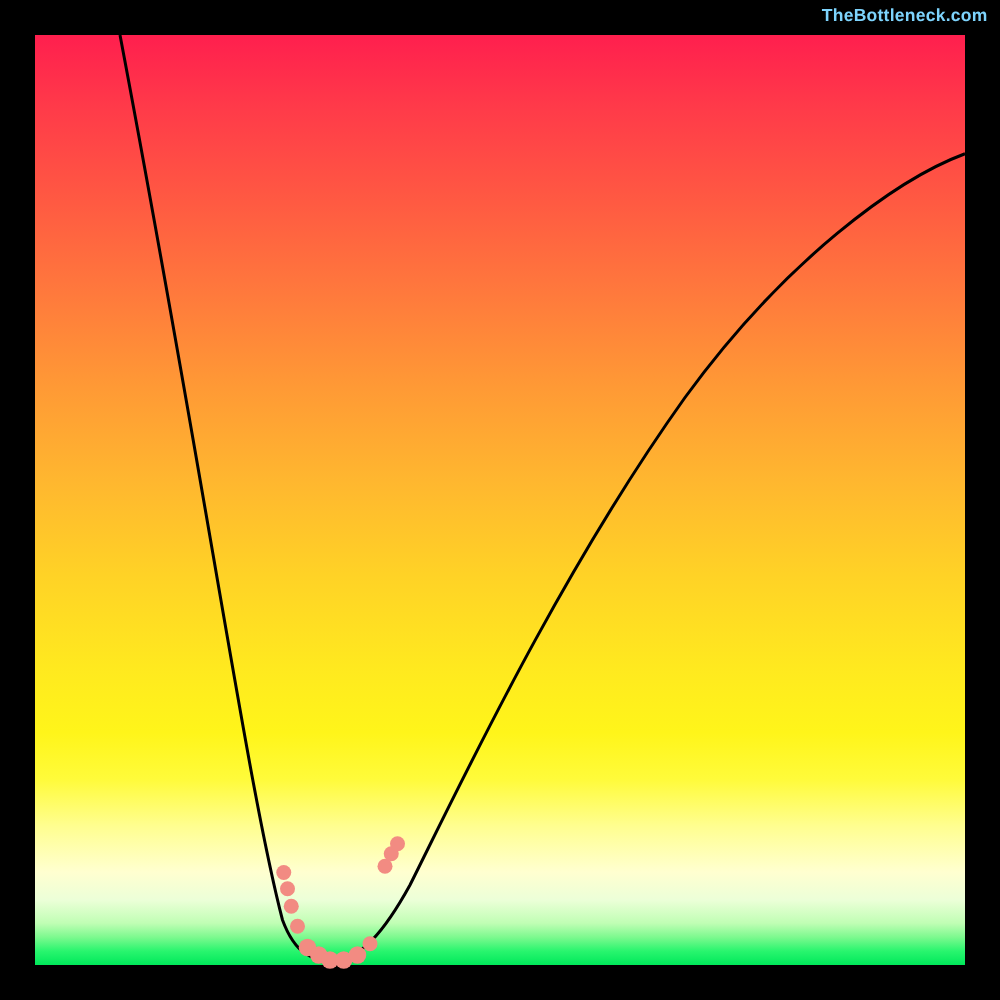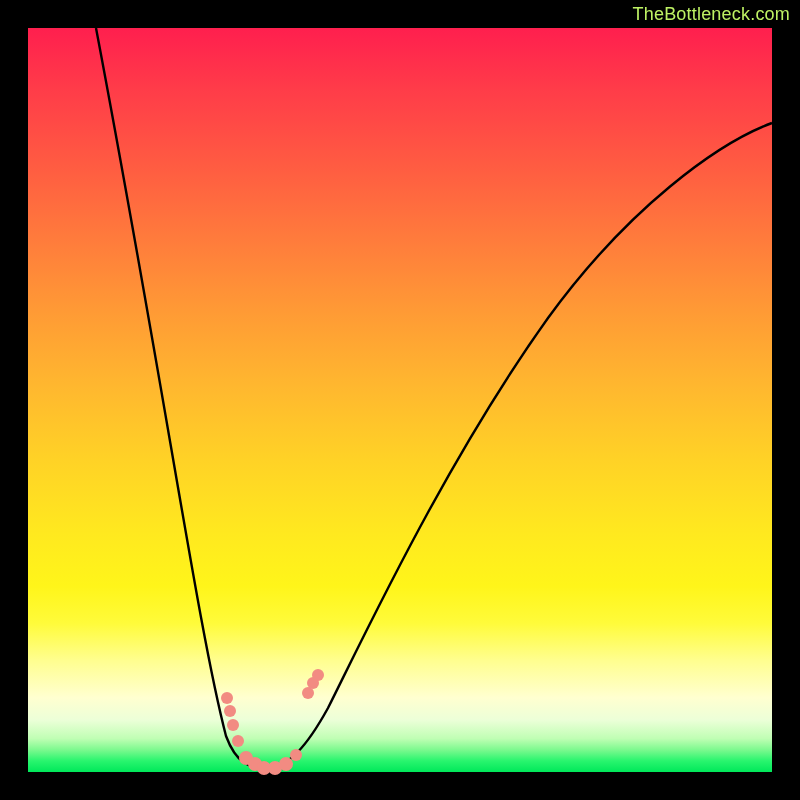--- a/index.html
+++ b/index.html
@@ -34,23 +34,23 @@
       #7df98f 97%,
       #29f56e 98.5%,
       #00e85a 100%
     );
   }
   .watermark {
     position: absolute;
     top: 4px;
     right: 10px;
     font-family: Arial, Helvetica, sans-serif;
-    font-size: 18px;
-    font-weight: 400;
-    color: #bef264;
+    font-size: 14px;
+    font-weight: 700;
+    color: #7dd3fc;
     letter-spacing: 0.2px;
     user-select: none;
   }
   svg.curve {
     position: absolute;
     left: 0;
     top: 0;
     width: 744px;
     height: 744px;
     overflow: visible;

